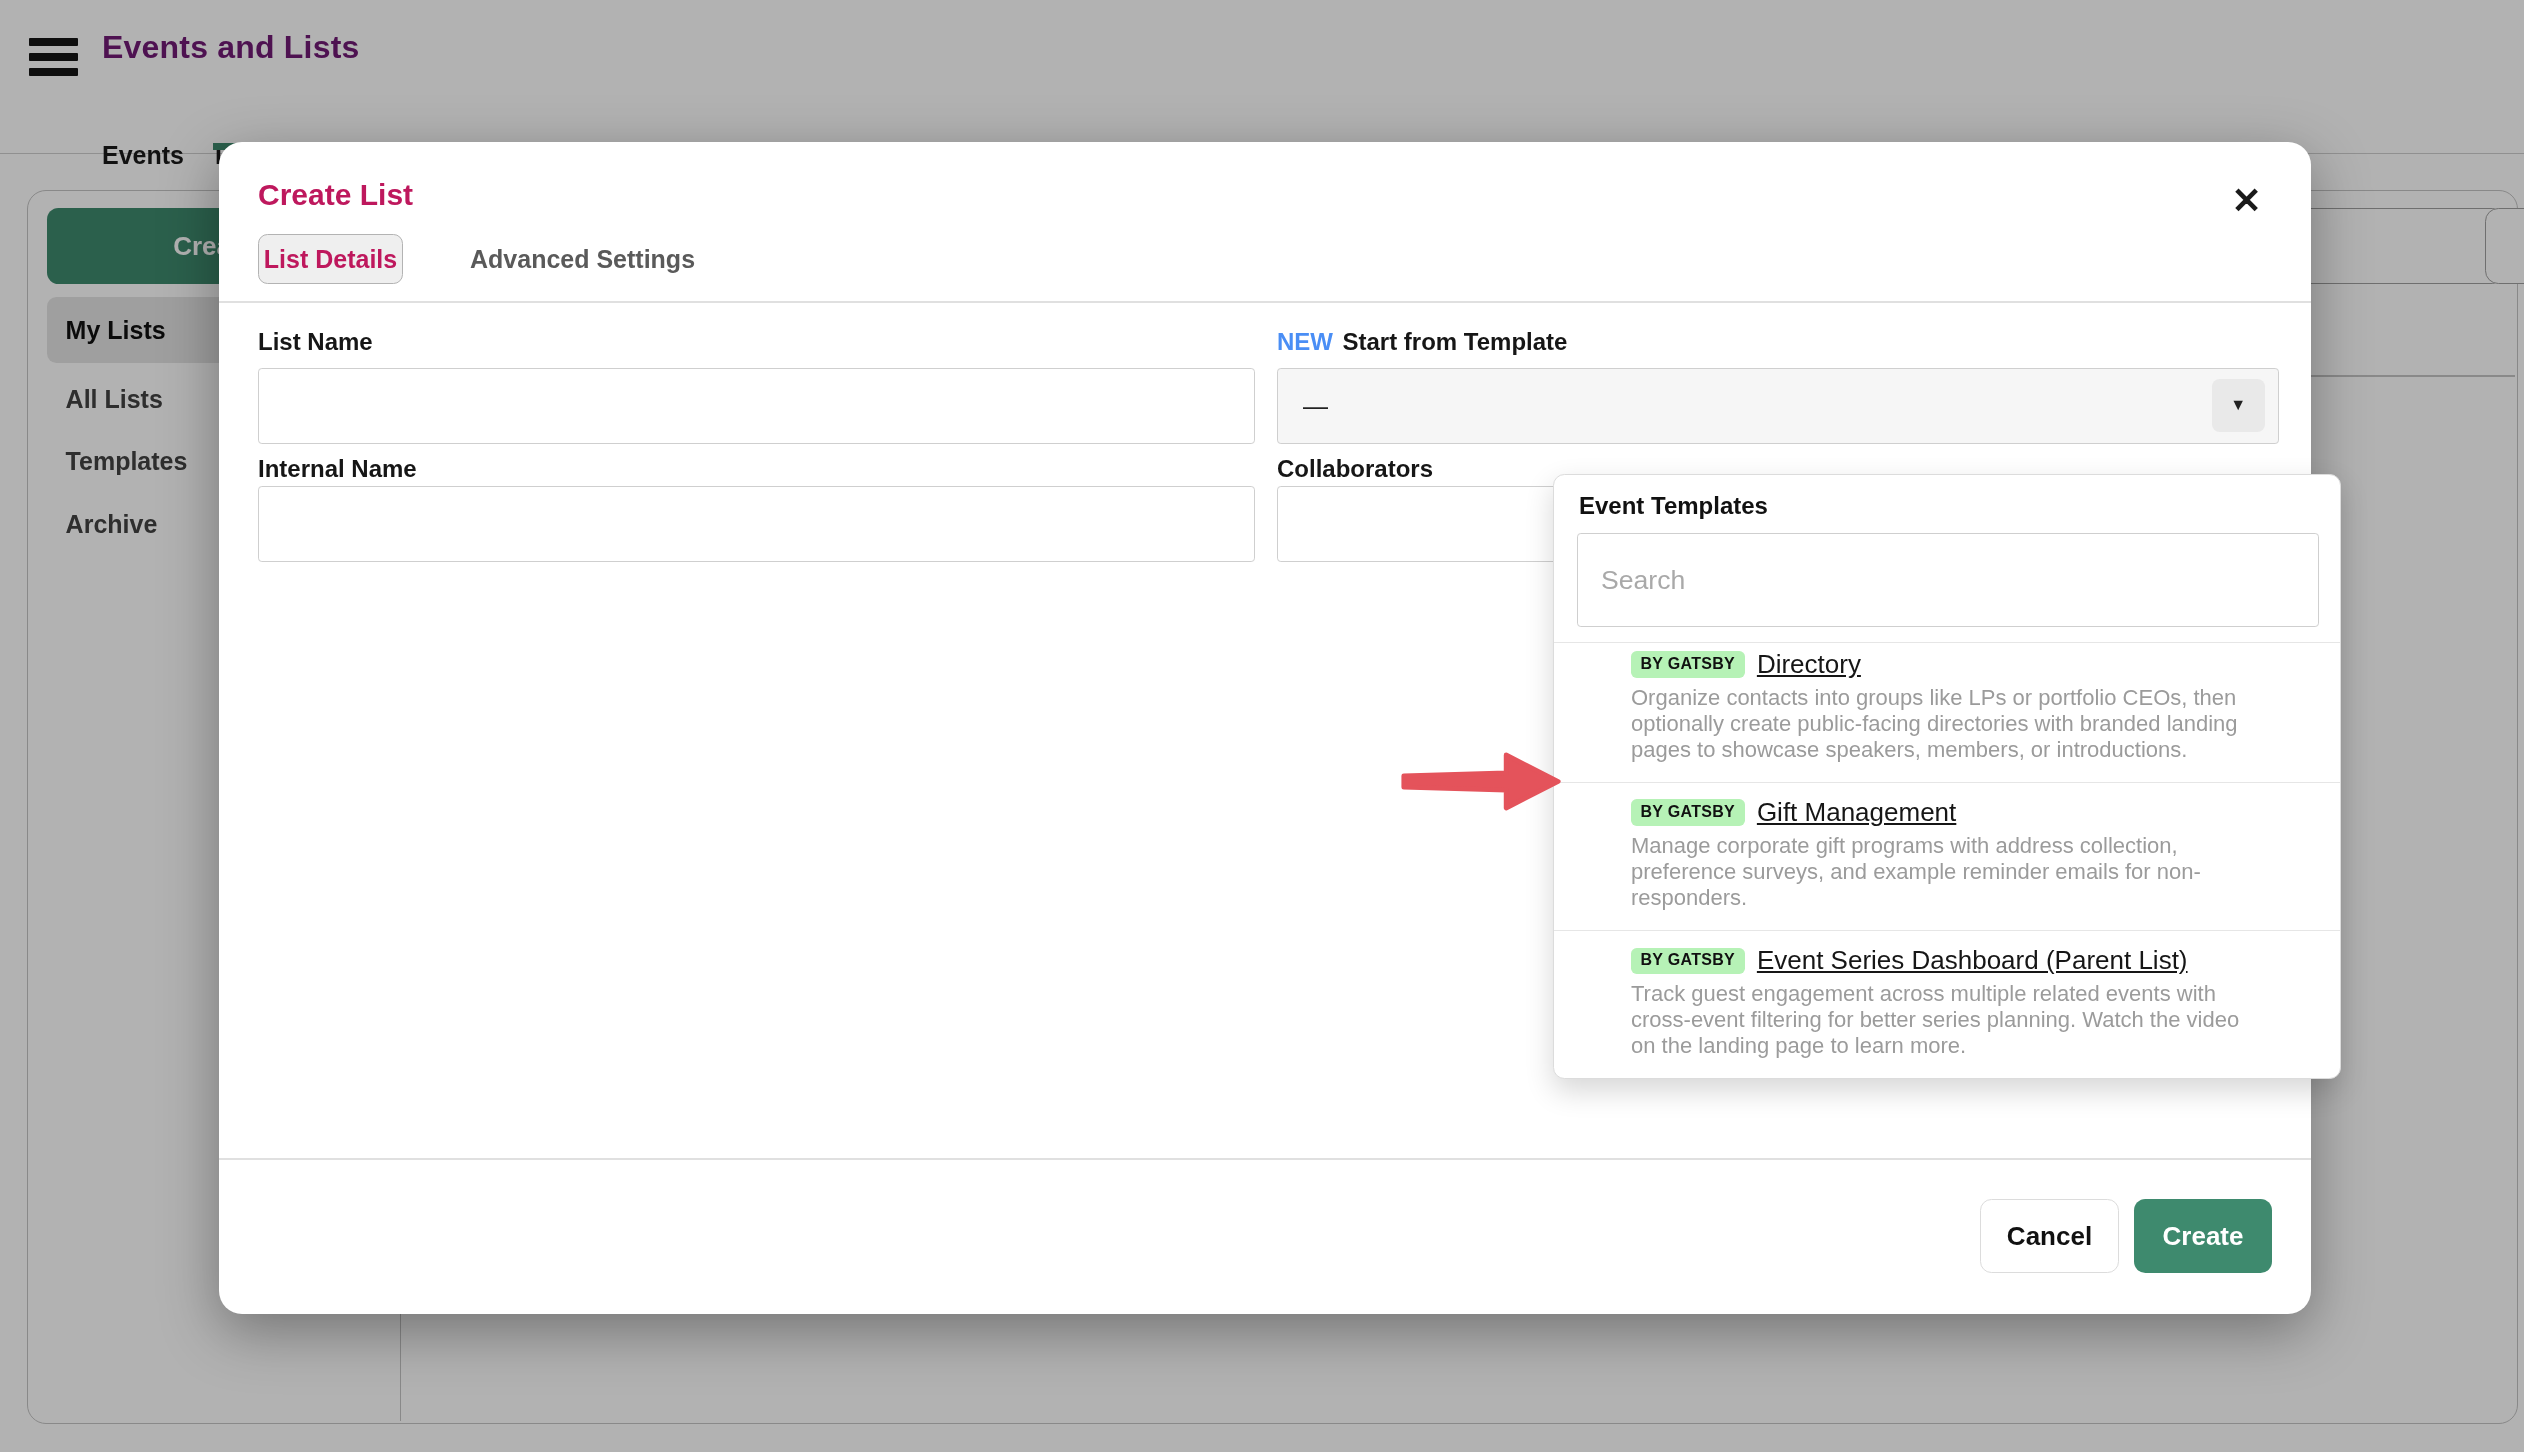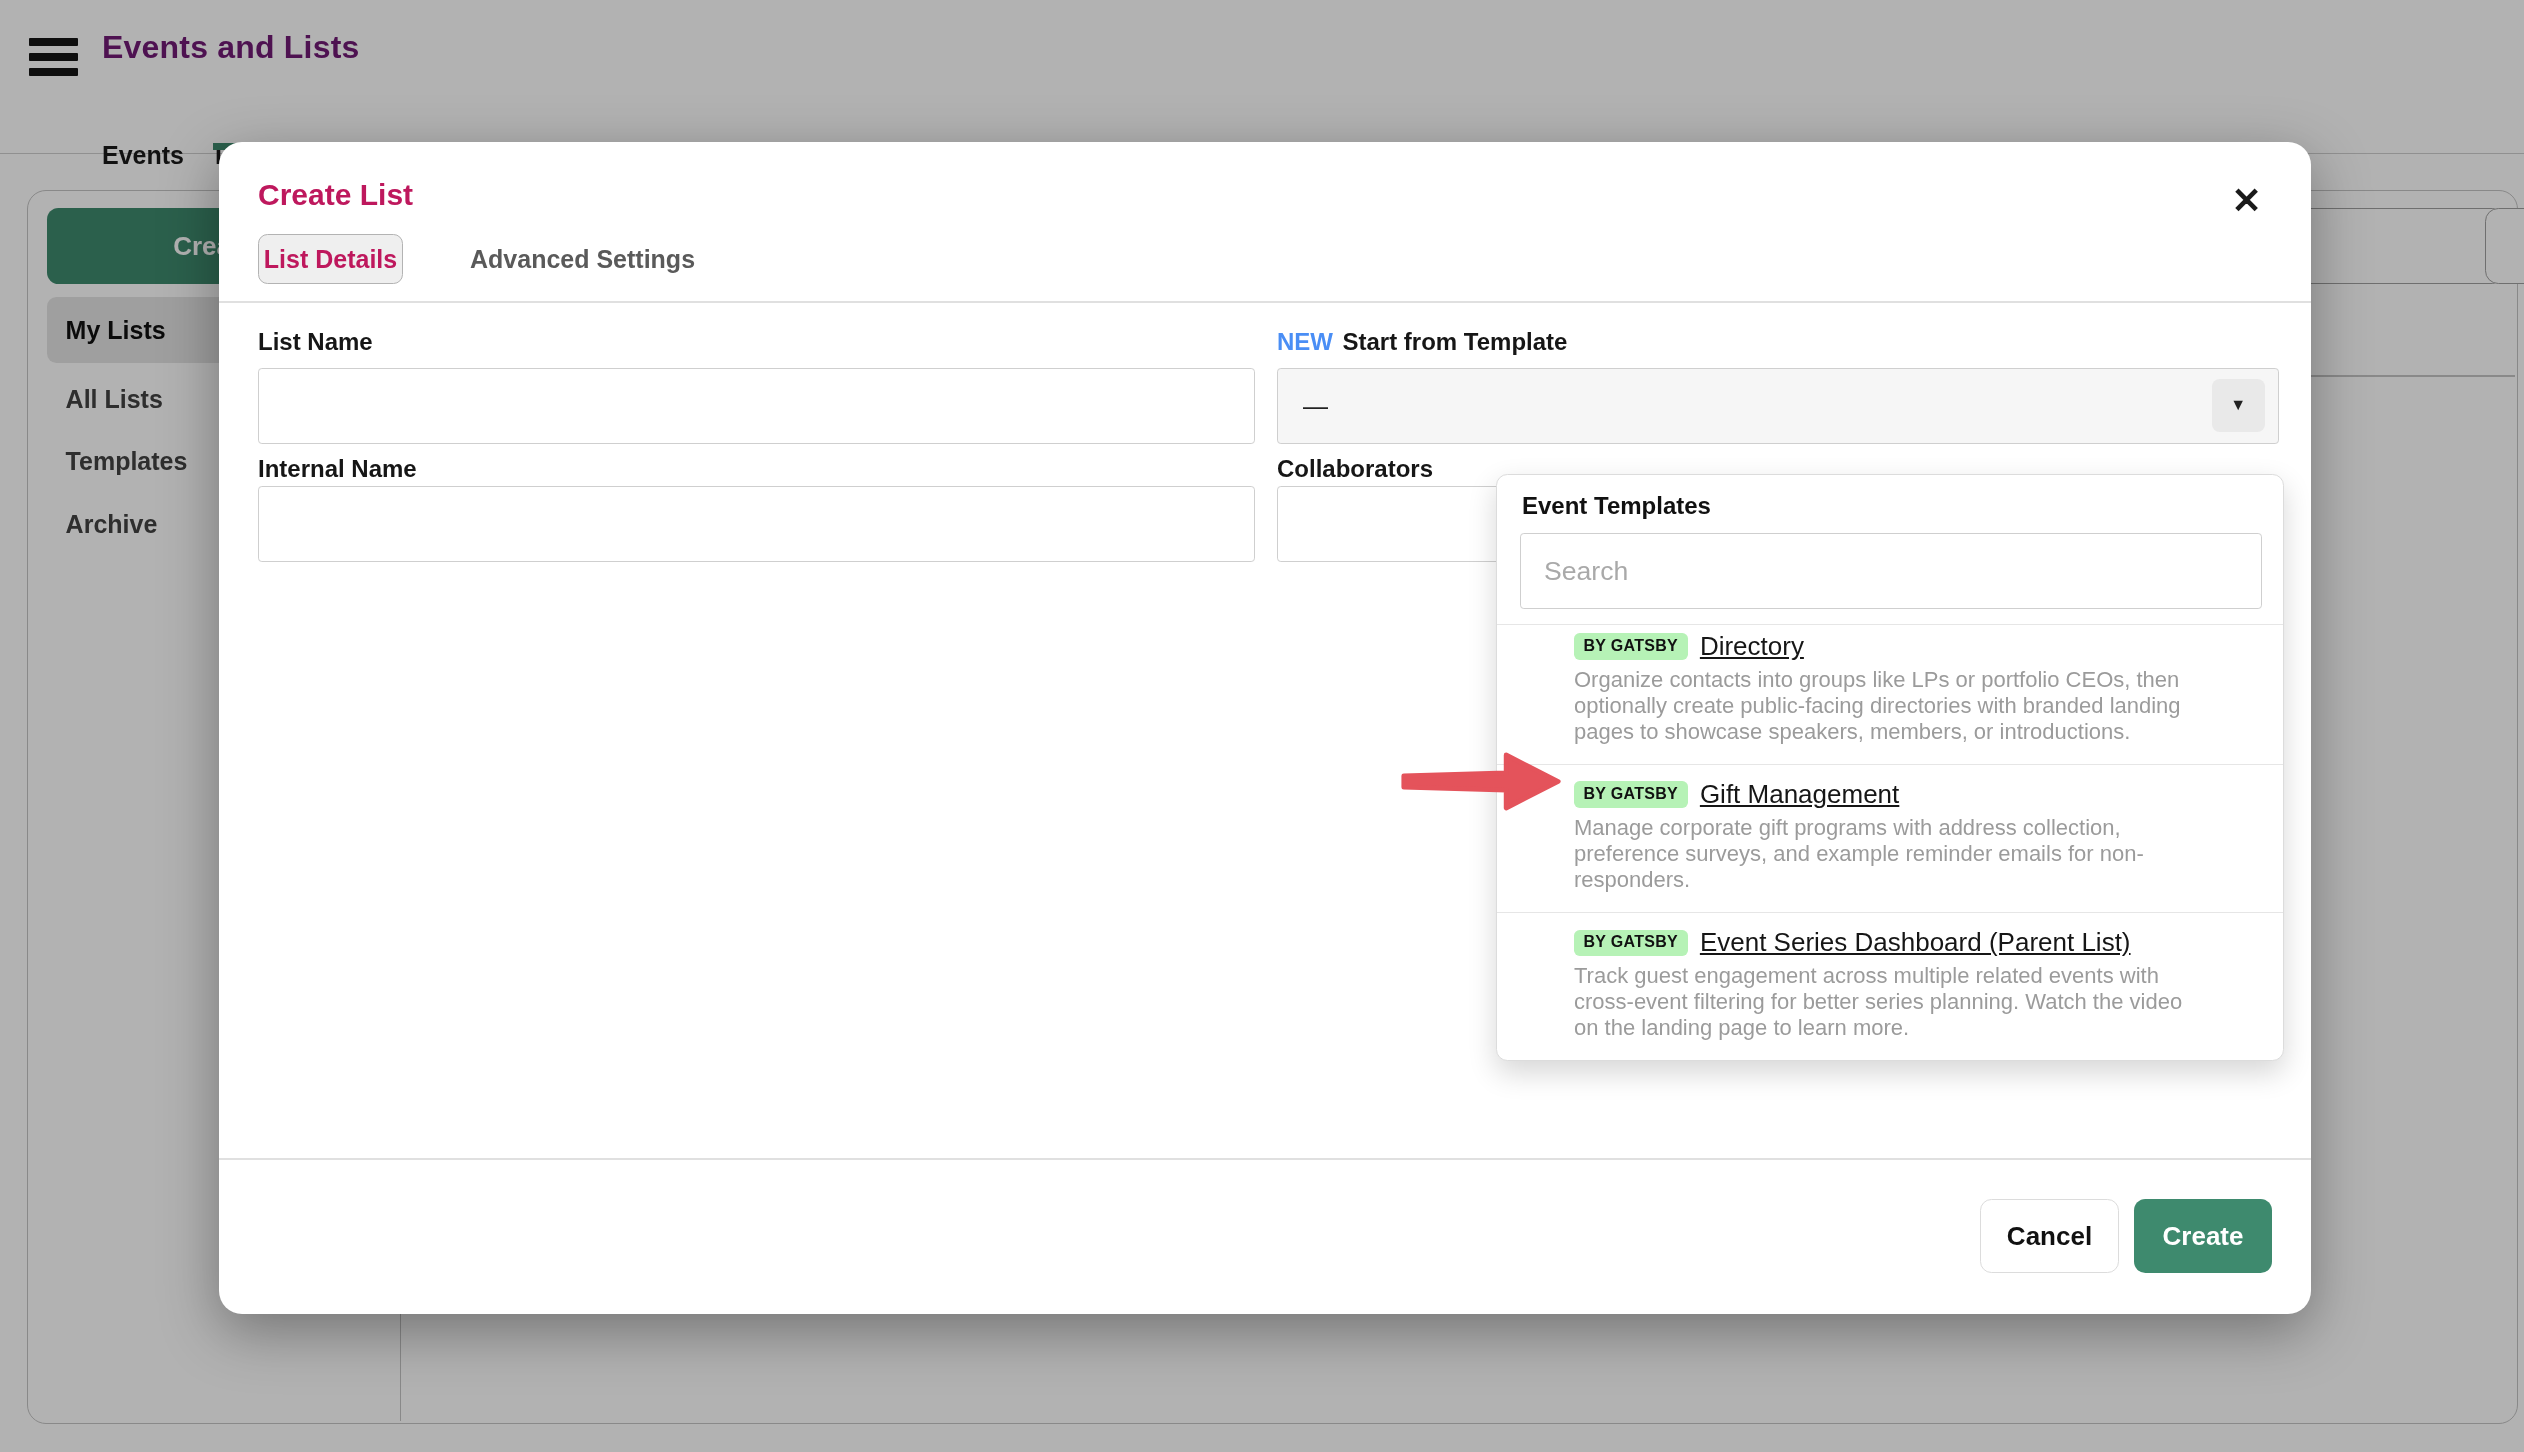--- a/index.html
+++ b/index.html
@@ -70,25 +70,25 @@
   .btn-cancel { position:absolute; left:1761px; top:1057px; width:139px; height:74px;
                 background:#fff; border:1.9px solid #dcdcdc; border-radius:11.4px;
                 display:flex; align-items:center; justify-content:center;
                 font-size:26px; font-weight:bold; color:#111; cursor:pointer; }
   .btn-create { position:absolute; left:1915px; top:1057px; width:138px; height:74px;
                 background:#3E8A6E; border:none; border-radius:11.4px;
                 display:flex; align-items:center; justify-content:center;
                 font-size:26px; font-weight:bold; color:#fff; cursor:pointer; }
 
   
-  .popup { position:absolute; left:1277px; top:332px; width:788px;
+  .popup { position:absolute; left:1334px; top:332px; width:788px;
            background:#fff; border:1.9px solid #dcdcdc; border-radius:11.4px;
            box-shadow:0 11.4px 28.5px rgba(0,0,0,0.16); overflow:hidden; }
   .popup-title { margin:17px 0 0 25px; font-size:24px; font-weight:bold; color:#111; }
-  .popup-search { display:block; margin:13.3px 23px 15px 23px; width:742px; height:76px;
+  .popup-search { display:block; margin:13.3px 23px 15px 23px; width:742px; height:94px;
                   border:1.9px solid #cfcfcf; border-radius:3.8px; font-size:26.6px; color:#14532d;
                   padding:0 23px; outline:none; }
   .popup-search::placeholder { color:#a9a9a9; }
   .tpl-list { border-top:1.9px solid #e6e6e6; }
   .tpl-item { padding:14.2px 38px 19px 77px; border-bottom:1.9px solid #e6e6e6; cursor:pointer; }
   .tpl-item:first-child { padding-top:5.7px; }
   .tpl-item:last-child { border-bottom:none; }
   .tpl-head { display:flex; align-items:center; gap:12.3px; }
   .badge { background:#B6F2B6; color:#111; font-size:16px; font-weight:bold;
            padding:3.8px 9.5px 4.7px; border-radius:5.7px; letter-spacing:0.3px; white-space:nowrap; }

